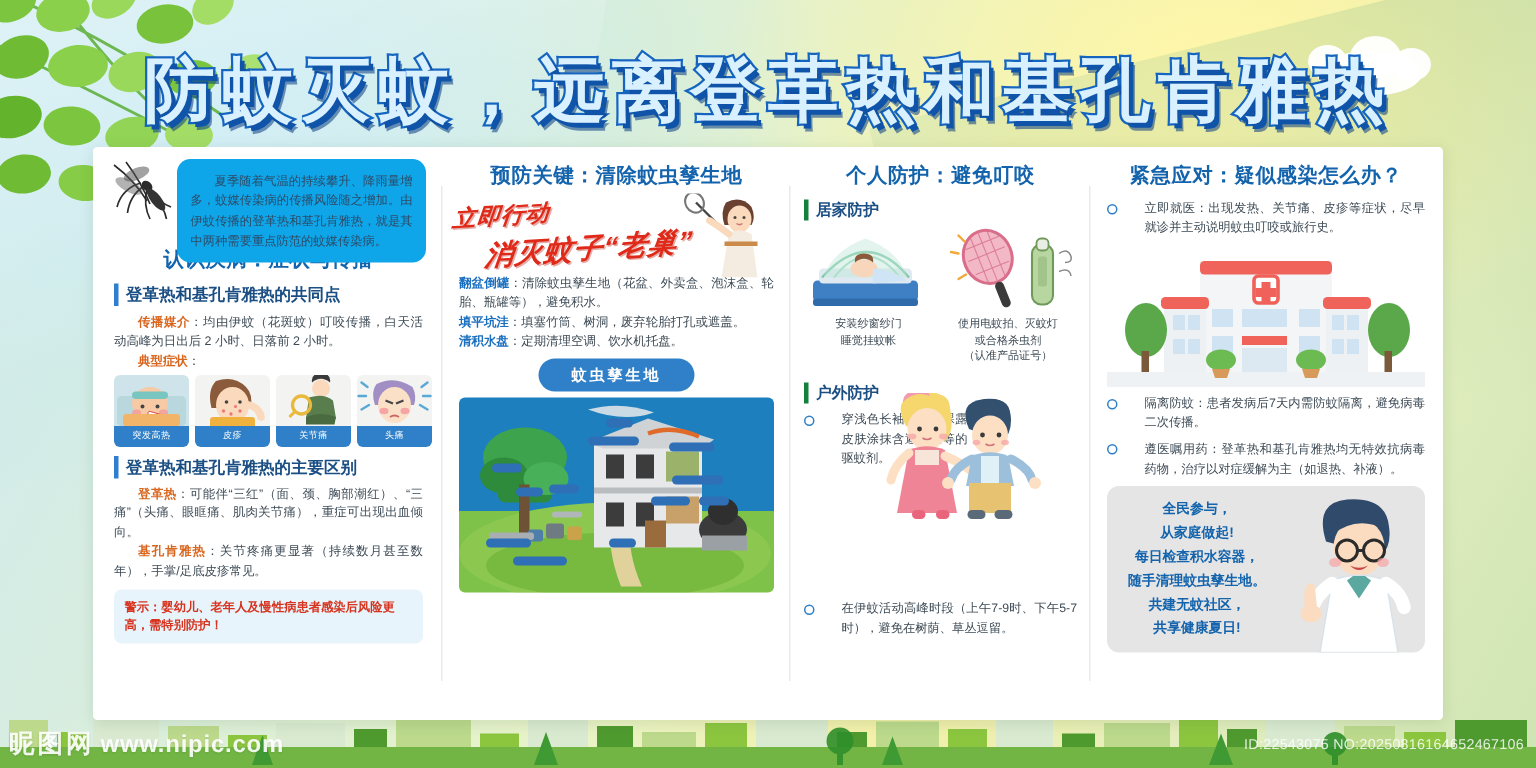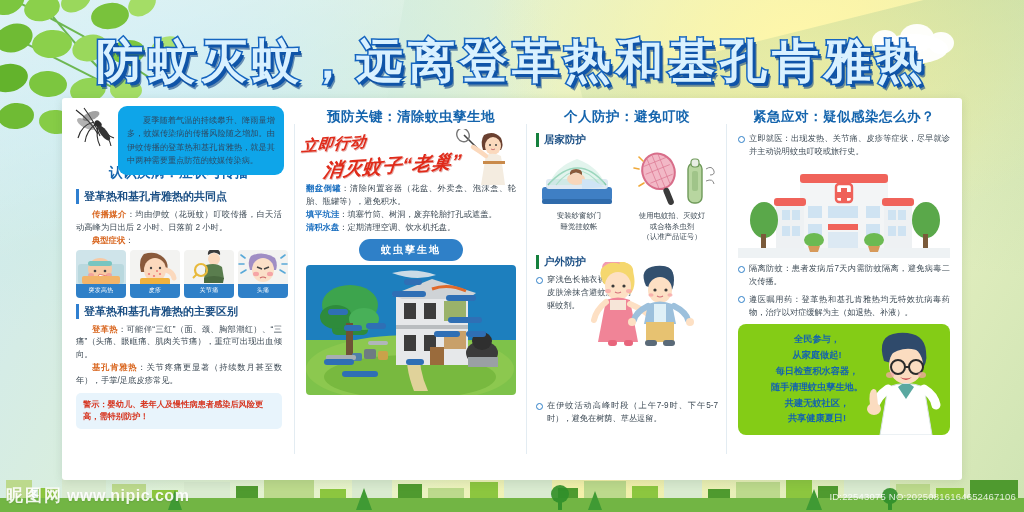--- a/index.html
+++ b/index.html
@@ -149,32 +149,32 @@
     height:130px; border-radius:4px; position:relative; overflow:hidden;
     background:linear-gradient(180deg,#1d7fbe 0%,#1d7fbe 58%,#7ec24a 58%,#7ec24a 100%);
   }
 
   
   .icon-row { display:flex; gap:4px; margin-top:2px; }
   .icon-cell { flex:1; text-align:center; }
   .icon-art { height:58px; position:relative; }
   .icon-cap { font-size:7.4px; line-height:1.45; color:#3d4a55; margin-top:2px; }
 
-  .bullet { display:flex; gap:4px; font-size:8.2px; line-height:1.55; color:#3d4a55; margin-top:5px; text-align:justify;}
+  .bullet { display:flex; gap:18px; font-size:8.2px; line-height:1.55; color:#3d4a55; margin-top:5px; text-align:justify;}
   .bdot {
     flex:0 0 7px; width:7px; height:7px; border:1.6px solid #2f80c8;
     border-radius:50%; margin-top:2.5px;
   }
   .kids { height:86px; position:relative; }
 
   
   .hospital { height:96px; position:relative; margin:4px 0 2px; }
   .cta {
-    margin-top:5px; background:#84cc16; border-radius:8px;
-    padding:8px 23px; position:relative; min-height:96px;
+    margin-top:5px; background:#e5e5e5; border-radius:8px;
+    padding:8px 4px; position:relative; min-height:96px;
   }
   .cta-txt {
     width:112px; font-size:9.2px; line-height:1.72; font-weight:bold;
     color:#1464ad; text-align:center;
   }
   .doctor { position:absolute; right:2px; bottom:0; width:86px; height:104px; }
 
   
   .wm {
     position:absolute; left:6px; bottom:5px;
@@ -407,21 +407,21 @@
           <circle cx="34" cy="16" r="1" fill="#444"></circle>
             <circle cx="40" cy="16" r="1" fill="#444"></circle>
           <path d="M35,20 q2,1.5 4,0" stroke="#c77" stroke-width="1" fill="none"></path>
           <path d="M30,26 q8,-3 15,1 l4,29 h-24 z" fill="#f4ece0"></path>
           <rect x="27" y="32" width="22" height="3" fill="#c98a4a"></rect>
           <path d="M30,27 q-8,-6 -13,-9" stroke="#fbd9bd" stroke-width="4.5" fill="none" stroke-linecap="round"></path>
         </svg>
       </div>
 
       <div>
-        <p class="body-txt"><span class="kb">翻盆倒罐</span><span>：清除闲置容器（花盆、外卖盒、泡沫盒、轮胎、瓶罐等），避免积水。</span></p>
+        <p class="body-txt"><span class="kb">翻盆倒罐</span><span>：清除蚊虫孳生地（花盆、外卖盒、泡沫盒、轮胎、瓶罐等），避免积水。</span></p>
         <p class="body-txt"><span class="kb">填平坑洼</span><span>：填塞竹筒、树洞，废弃轮胎打孔或遮盖。</span></p>
         <p class="body-txt"><span class="kb">清积水盘</span><span>：定期清理空调、饮水机托盘。</span></p>
       </div>
 
       <div class="pill">蚊虫孳生地</div>
 
       <div class="scene">
         <svg viewBox="0 0 208 130" width="208" height="130">
           <ellipse cx="104" cy="104" rx="104" ry="34" fill="#8cc84f"></ellipse>
           <ellipse cx="104" cy="112" rx="86" ry="22" fill="#78b93f"></ellipse>

